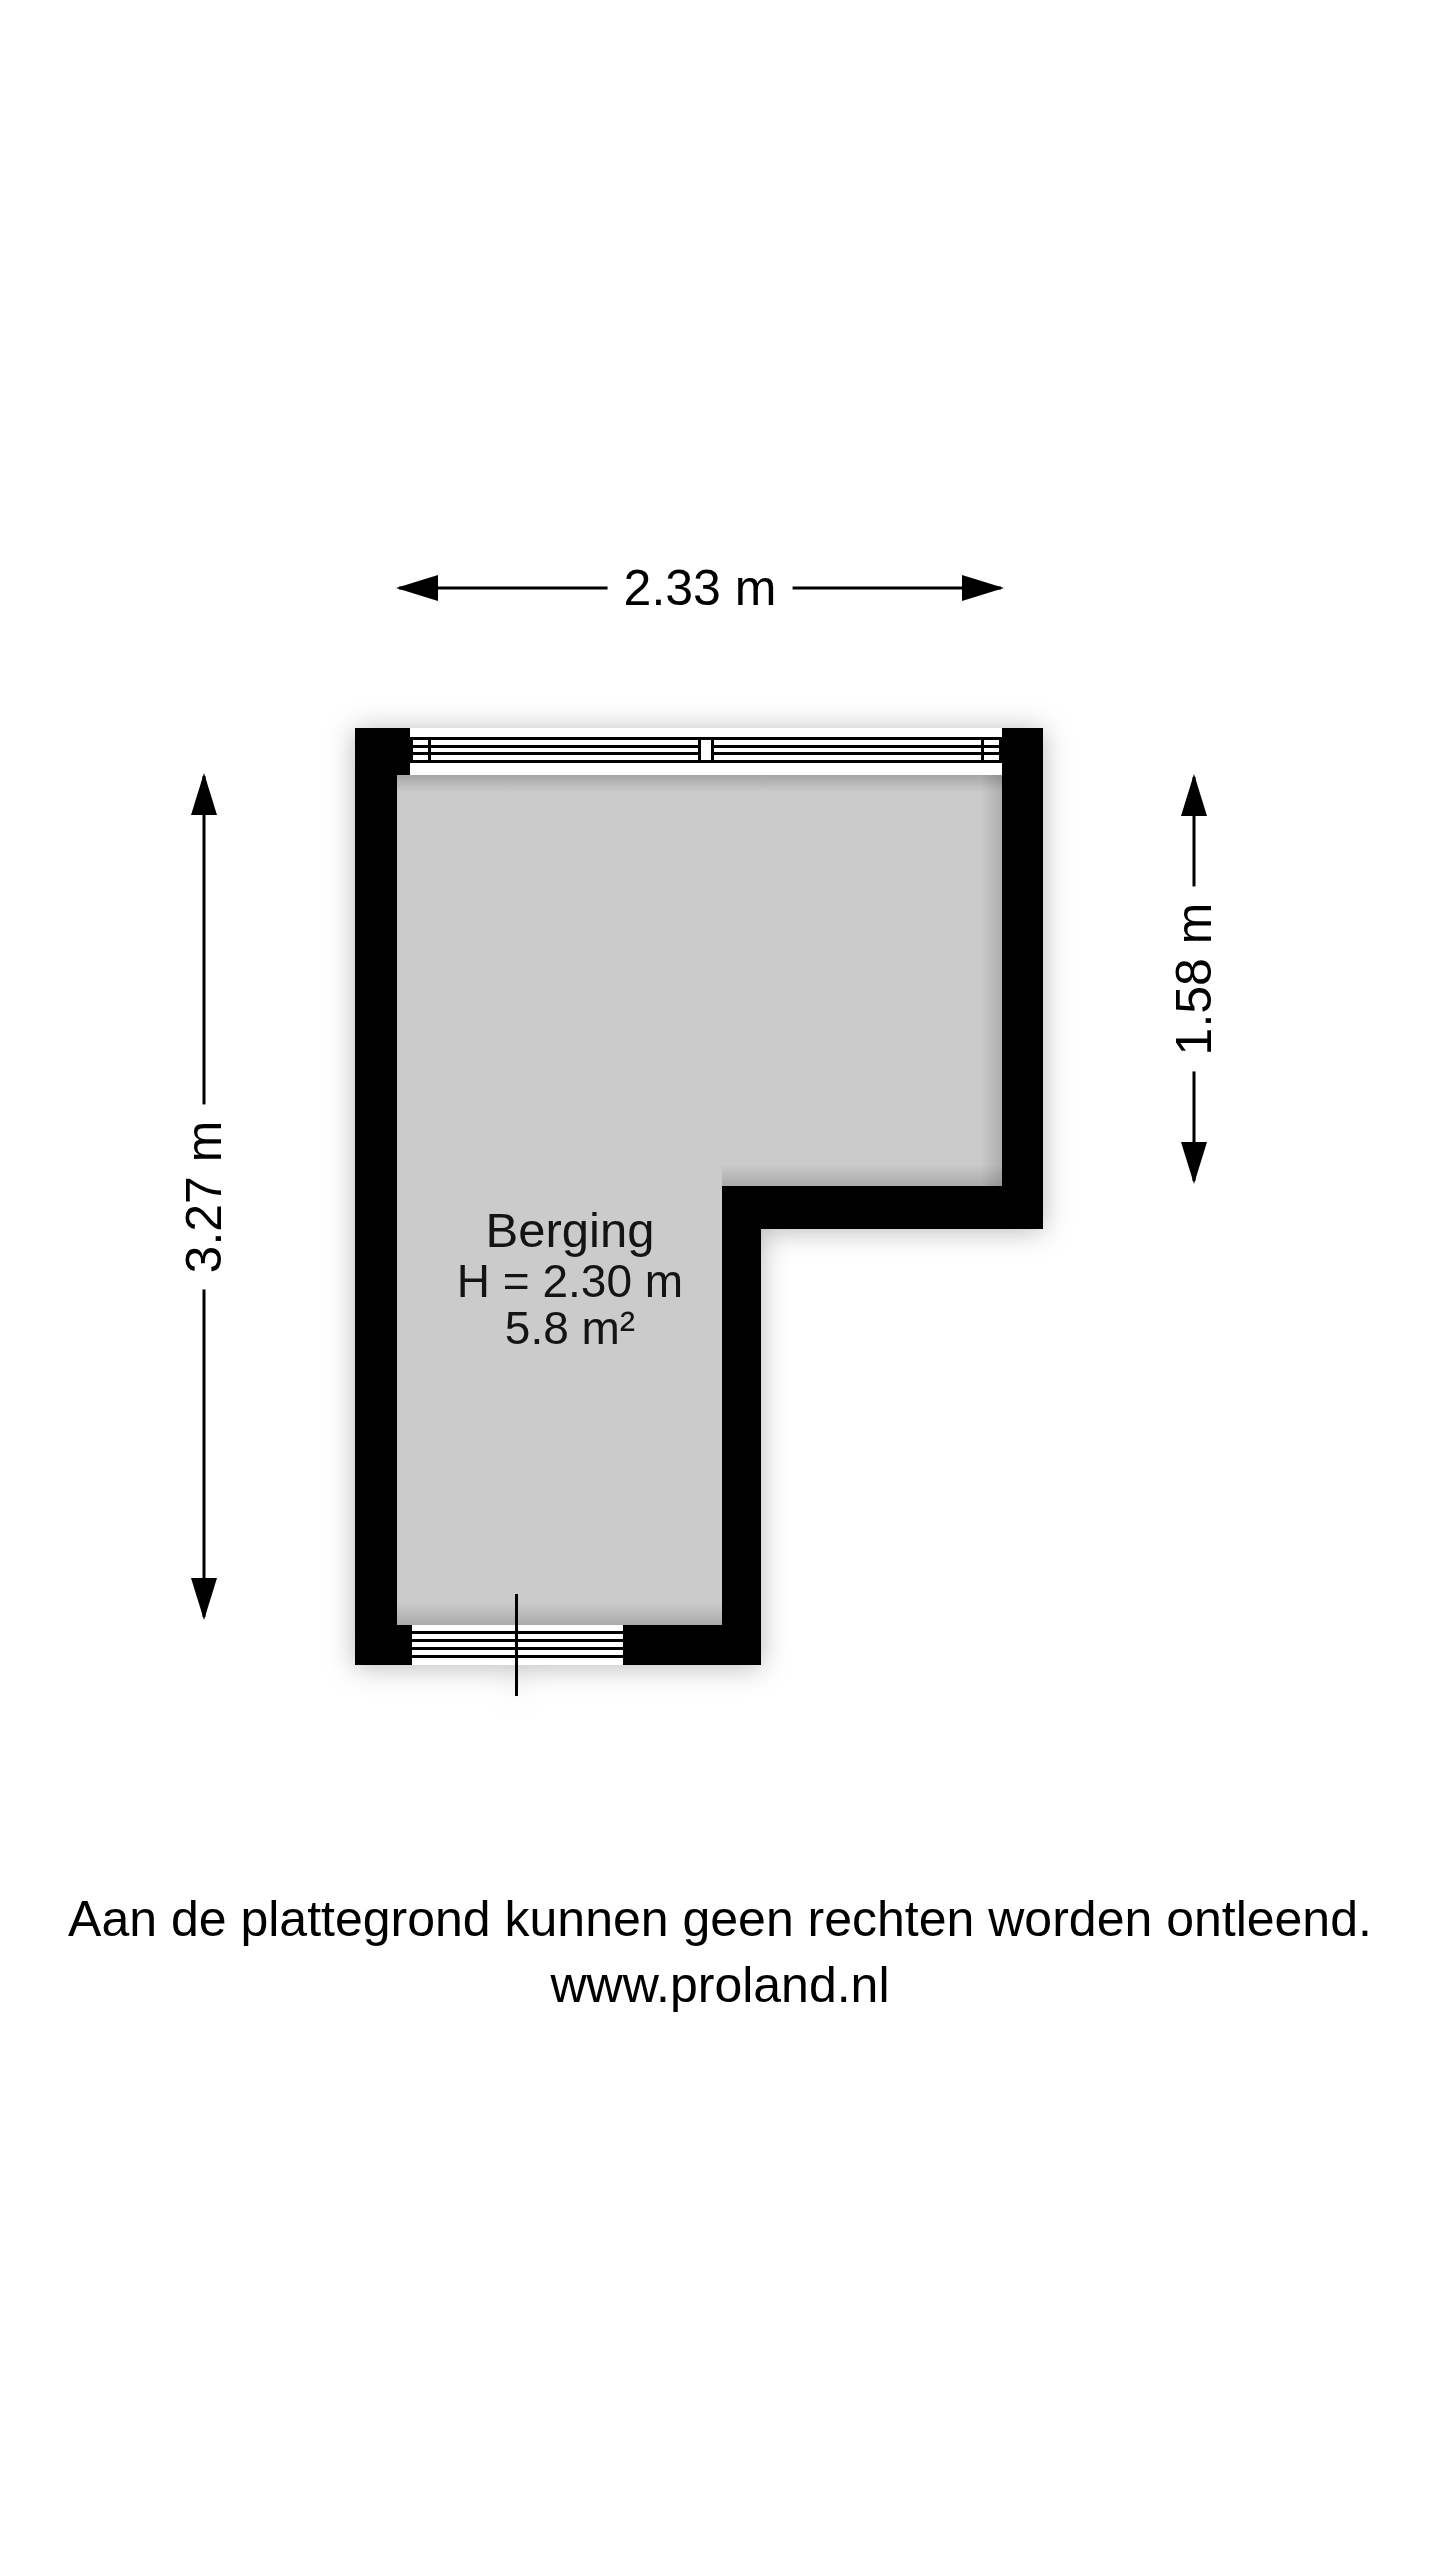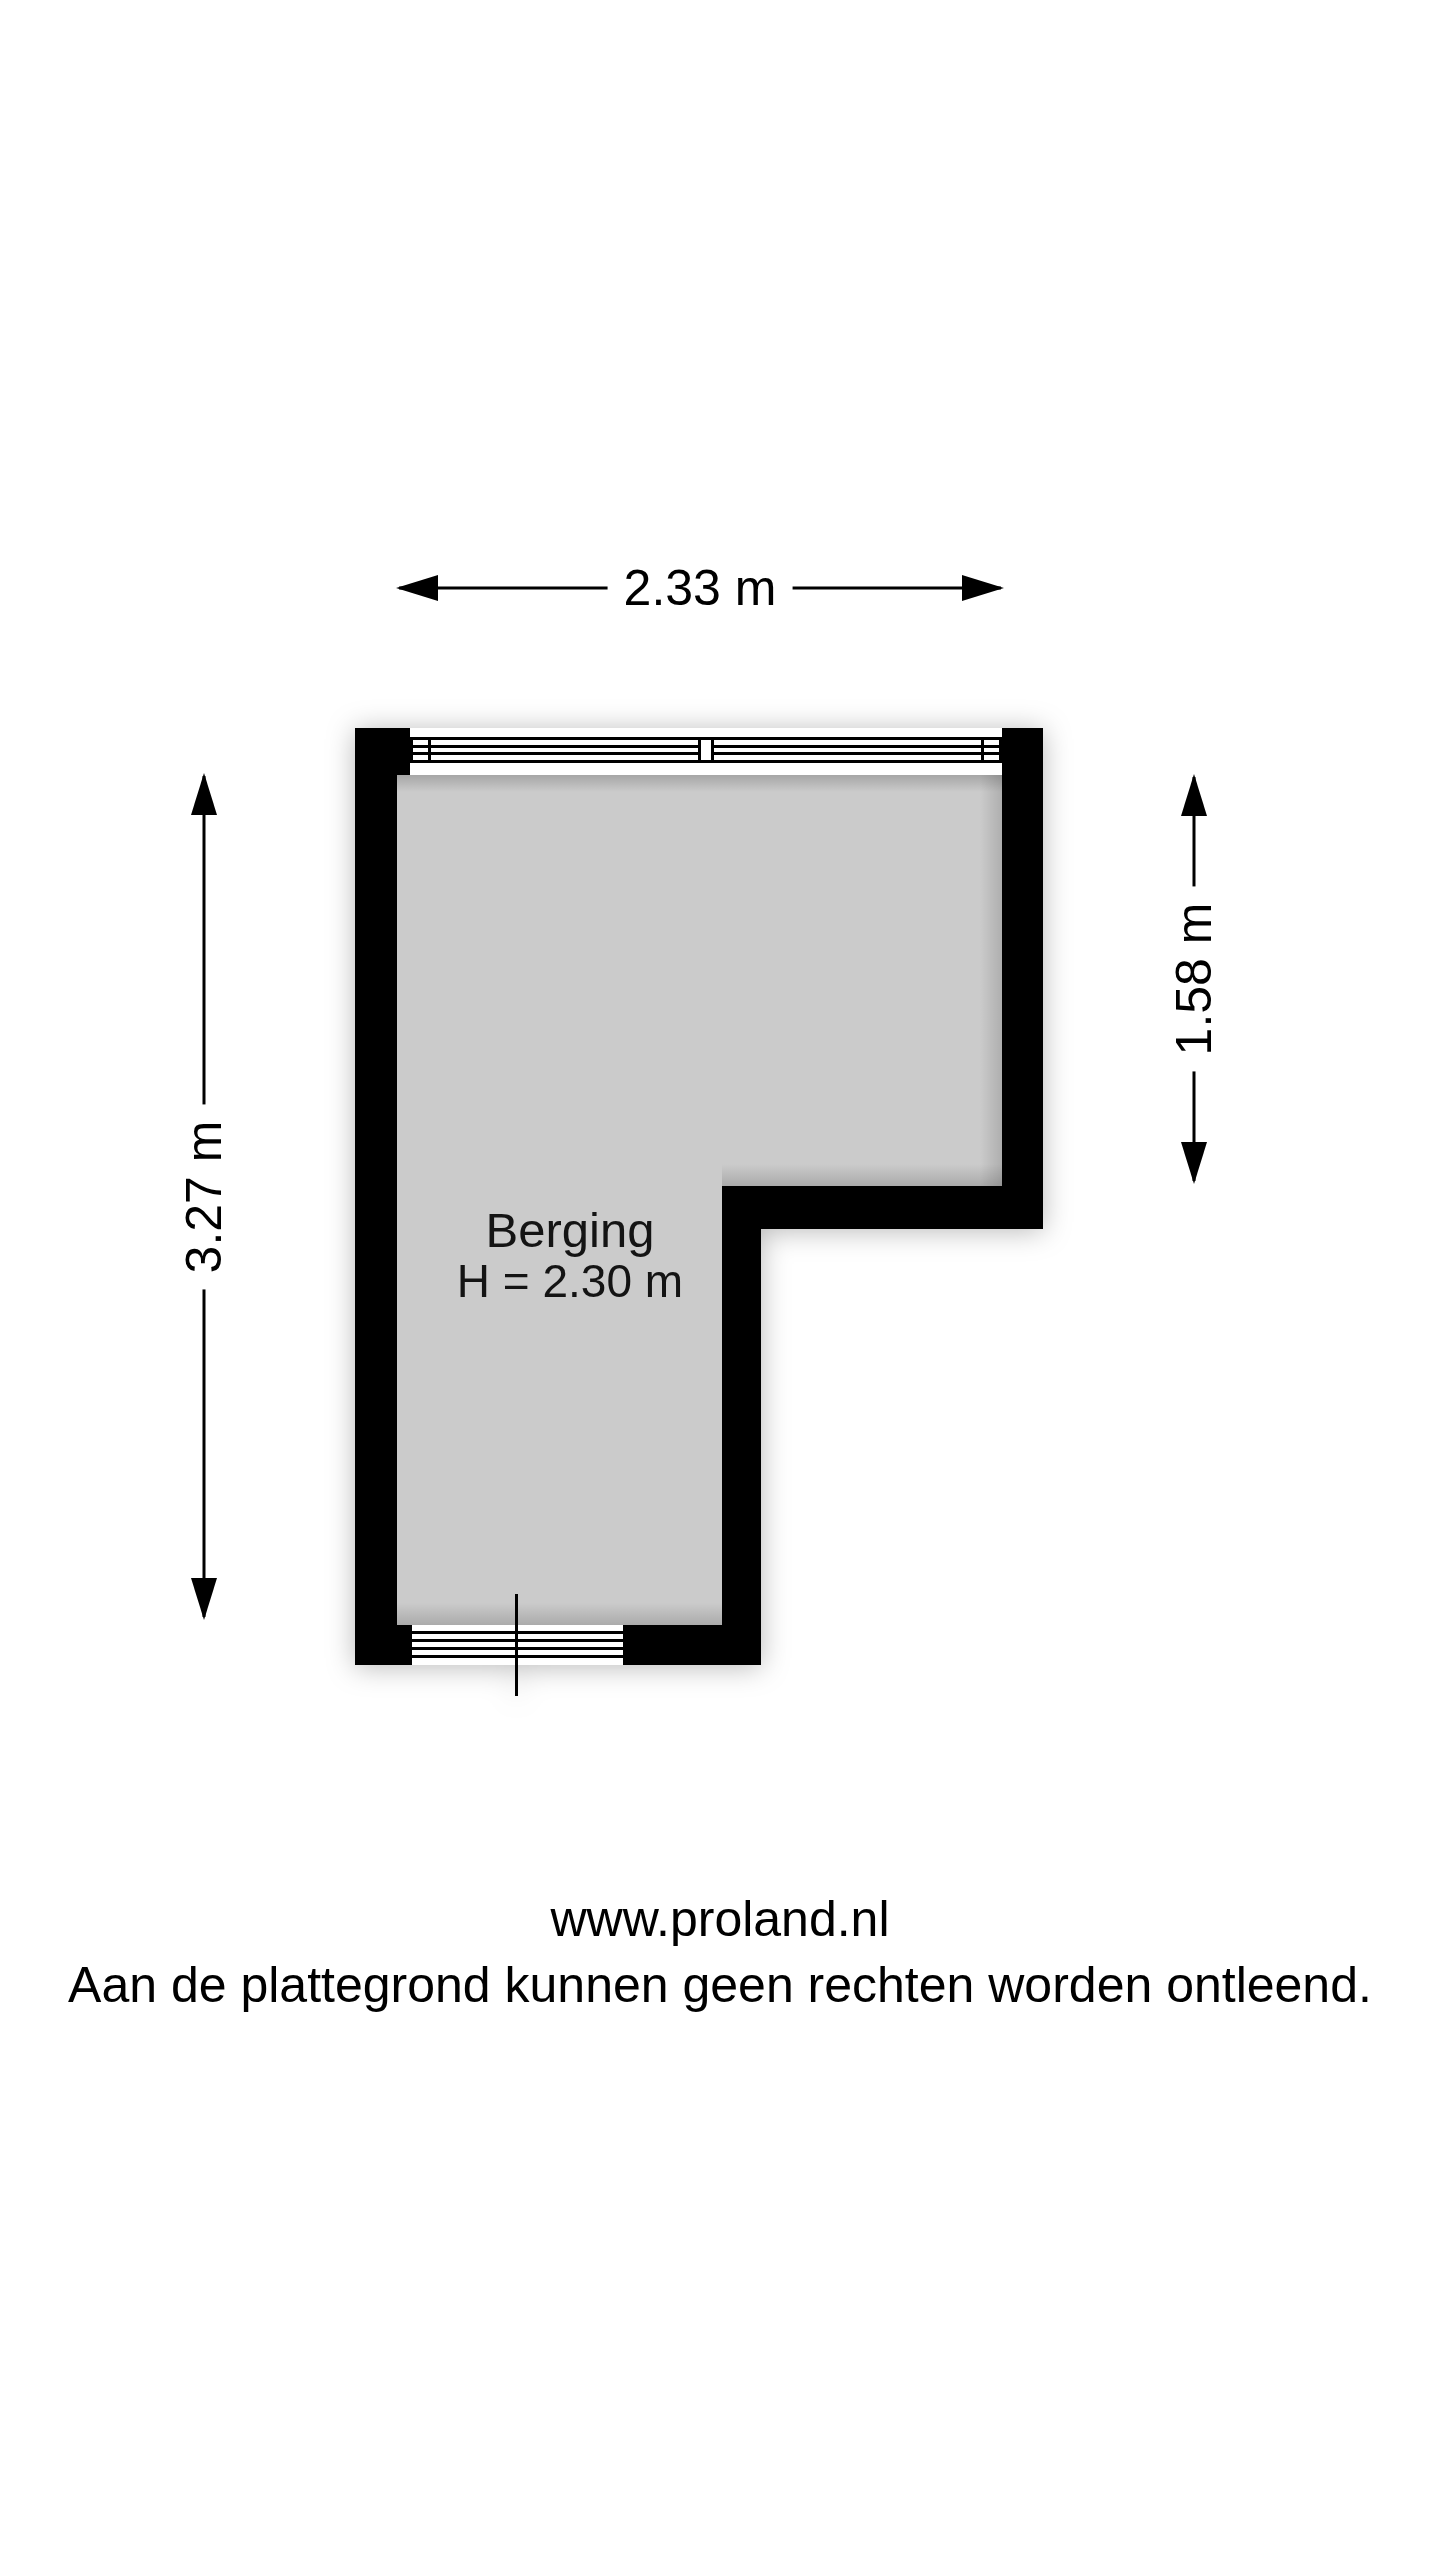--- a/index.html
+++ b/index.html
@@ -123,20 +123,21 @@
       <div class="sill-line s2"></div>
       <div class="sill-line s3"></div>
       <div class="sill-line s4"></div>
     </div>
     <div class="door-axis"></div>
   </div>
 
   <div class="room-label">
     <div class="room-name">Berging</div>
     <div class="room-sub">H = 2.30 m</div>
+    <div class="room-sub">5.8 m²</div>
   </div>
 
   <div class="dim horizontal" id="dim-top">
     <div class="line-h"></div>
     <div class="ah w"></div>
     <div class="ah e"></div>
     <div class="dim-label">2.33 m</div>
   </div>
 
   <div class="dim vertical" id="dim-left">
@@ -148,17 +149,17 @@
 
   <div class="dim vertical" id="dim-right">
     <div class="line-v"></div>
     <div class="ah n"></div>
     <div class="ah s"></div>
     <div class="dim-label">1.58 m</div>
   </div>
 
 
   <div class="footer">
+    <div>Aan de plattegrond kunnen geen rechten worden ontleend.</div>
     <div>www.proland.nl</div>
-    <div>Aan de plattegrond kunnen geen rechten worden ontleend.</div>
   </div>
 
 </div>
 
 </body></html>

